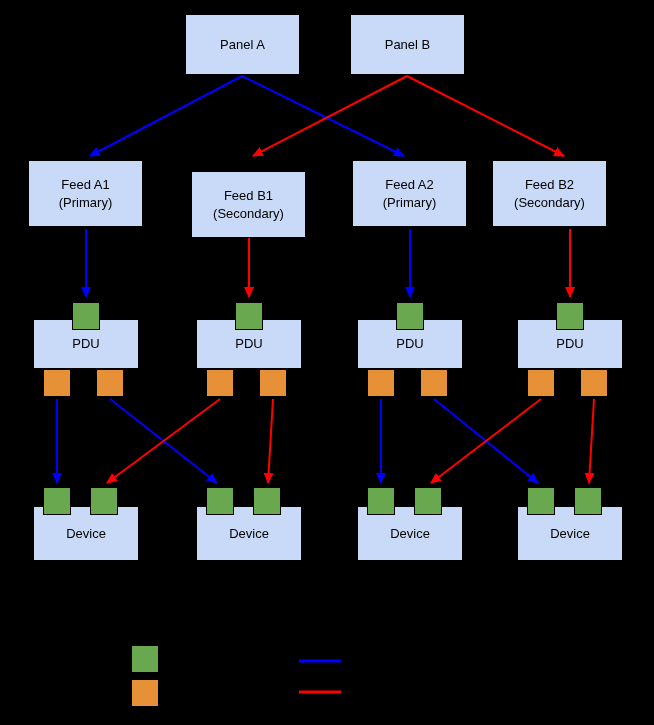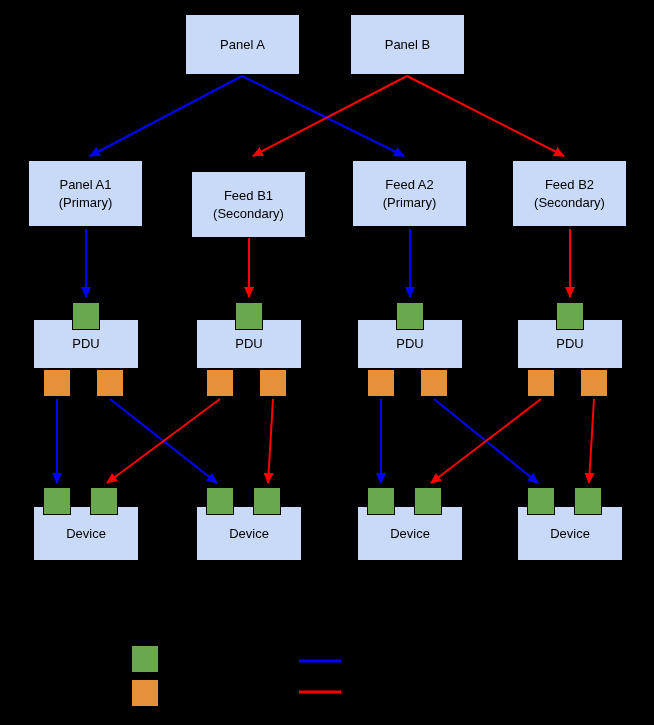--- a/index.html
+++ b/index.html
@@ -87,27 +87,27 @@
     <line x1="541" y1="399" x2="431" y2="483" class="wire secondary" marker-end="url(#ah-r)"></line>
     <line x1="594" y1="399" x2="589" y2="483" class="wire secondary" marker-end="url(#ah-r)"></line>
 
     <line x1="299" y1="661" x2="341" y2="661" class="wire primary legendline"></line>
     <line x1="299" y1="692" x2="341" y2="692" class="wire secondary legendline"></line>
   </svg>
 
   <div class="node" style="left:185px;top:14px;width:115px;height:61px">Panel A</div>
   <div class="node" style="left:350px;top:14px;width:115px;height:61px">Panel B</div>
 
-  <div class="node" style="left:28px;top:160px;width:115px;height:67px">Panel A1
+  <div class="node" style="left:28px;top:160px;width:115px;height:67px">Feed A1
 (Primary)</div>
   <div class="node" style="left:191px;top:171px;width:115px;height:67px">Feed B1
 (Secondary)</div>
   <div class="node" style="left:352px;top:160px;width:115px;height:67px">Feed A2
 (Primary)</div>
-  <div class="node" style="left:512px;top:160px;width:115px;height:67px">Feed B2
+  <div class="node" style="left:492px;top:160px;width:115px;height:67px">Feed B2
 (Secondary)</div>
 
   <div class="node" style="left:33px;top:319px;width:106px;height:50px">PDU</div>
   <div class="node" style="left:196px;top:319px;width:106px;height:50px">PDU</div>
   <div class="node" style="left:357px;top:319px;width:106px;height:50px">PDU</div>
   <div class="node" style="left:517px;top:319px;width:106px;height:50px">PDU</div>
 
   <div class="port input" style="left:72px;top:302px"></div>
   <div class="port input" style="left:235px;top:302px"></div>
   <div class="port input" style="left:396px;top:302px"></div>

